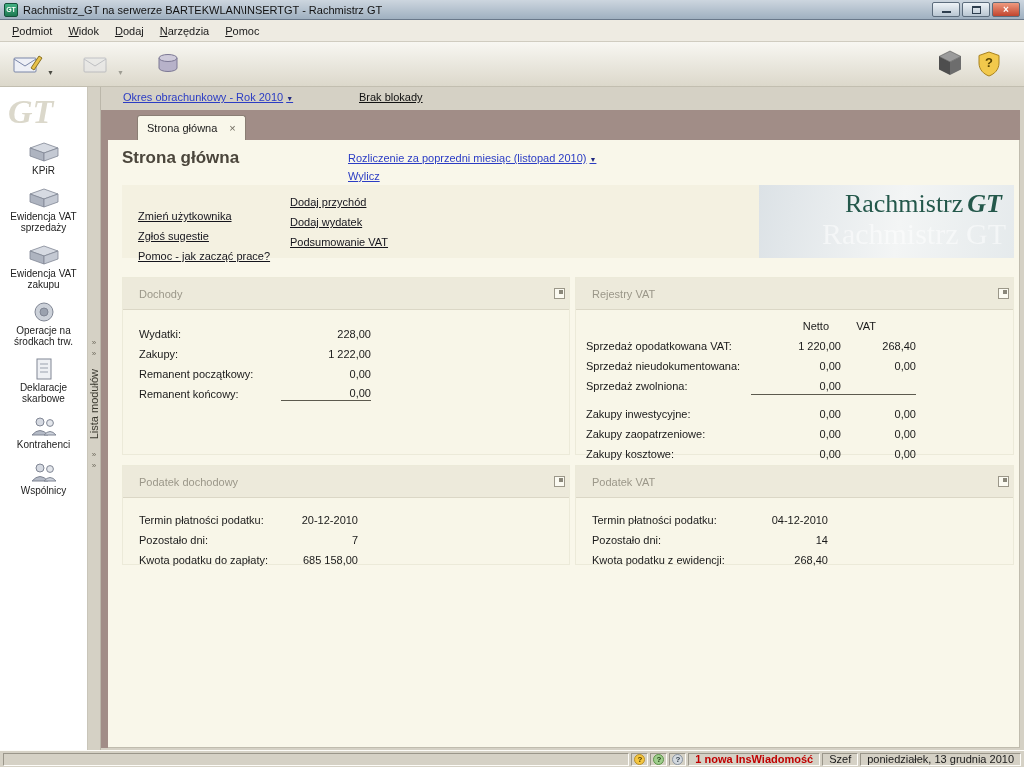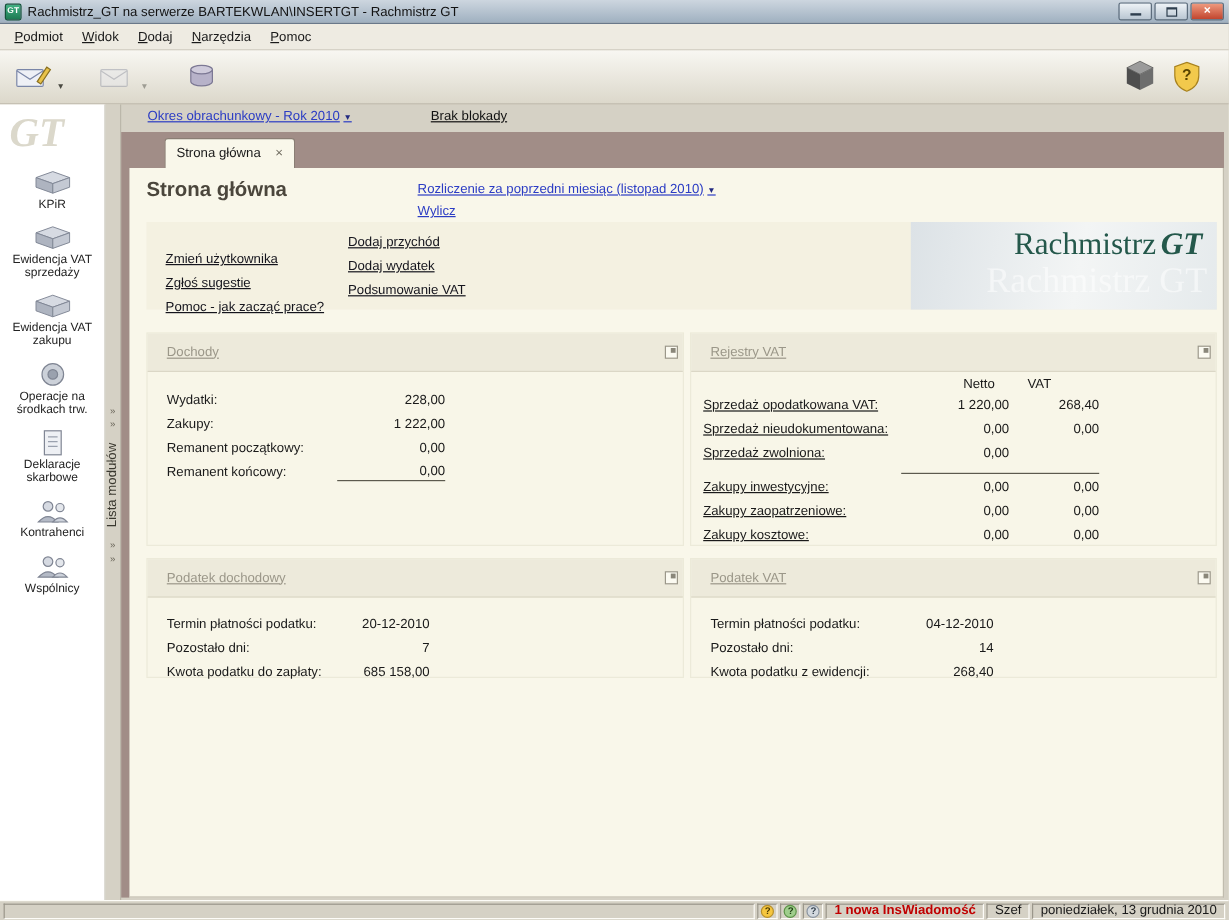--- a/index.html
+++ b/index.html
@@ -79,41 +79,41 @@
   .logo-box { position:absolute; right:0; top:0; width:255px; height:73px; overflow:hidden;
     background:linear-gradient(100deg,#dce2e6,#f3f5f5 55%,#e5eaec); }
   .logo-text { position:absolute; right:12px; top:4px; font-family:"Liberation Serif", serif;
     font-size:26px; color:#24584b; white-space:nowrap; }
   .logo-text .gt { font-style:italic; font-weight:bold; margin-left:4px; }
   .logo-wm { position:absolute; right:8px; top:32px; font-family:"Liberation Serif", serif;
     font-size:30px; color:rgba(255,255,255,.5); white-space:nowrap; }
   
   .panel { position:absolute; background:#f8f6e8; border:1px solid #ecead9; }
   .panel-header { height:32px; background:#edeadb; border-bottom:1px solid #dbd7c6;
-    color:#9b9789; display:flex; align-items:center; padding:0 4px 0 16px;text-decoration:underline; }
+    color:#9b9789; display:flex; align-items:center; padding:0 4px 0 16px; }
   .ph-title { flex:1; }
   .popup-icon { width:11px; height:11px; border:1px solid #9b9789; background:#fbfaf1; position:relative; cursor:pointer; }
   .popup-icon::after { content:""; position:absolute; right:1px; top:1px; width:4px; height:4px; background:#8a877a; }
   #p-dochody  { left:14px;  top:137px; width:448px; height:178px; }
   #p-rejestry { left:467px; top:137px; right:5px;  height:178px; }
   #p-pdoch    { left:14px;  top:325px; width:448px; height:100px; }
   #p-pvat     { left:467px; top:325px; right:5px;  height:100px; }
   .pbody { padding-top:14px; }
   .kv-row { display:flex; align-items:center; height:20px; padding-left:16px; }
   .w248 { width:248px; } .w235 { width:235px; } .w252 { width:252px; }
   .kv-row .k { flex:1; }
   .kv-row .v { text-align:right; }
   .kv-row .v.uline { min-width:90px; border-bottom:1px solid #5c5a4e; padding-bottom:1px; }
   .kv-row.total { margin-top:7px; }
   
   .pbody.vat { padding-top:4px; }
-  .vat-head, .vat-row { display:flex; align-items:flex-start; width:330px; margin-left:10px; }
+  .vat-head, .vat-row { display:flex; align-items:flex-end; width:330px; margin-left:10px; }
   .vat-head { height:18px; }
   .vat-row { height:20px; }
-  .vl { width:165px;text-decoration:underline; }
+  .vl { width:165px; }
   .vn { width:90px; text-align:right; }
   .vv { width:75px; text-align:right; }
   .vn.head { padding-right:12px; }
   .vv.head { padding-right:40px; }
   .vat-rule { width:165px; border-top:1px solid #5c5a4e; margin:2px 0 5px 175px; }
   
   .statusbar { position:absolute; left:0; bottom:0; width:1024px; height:17px;
     background:#d5d1c5; border-top:1px solid #fdfcf8; display:flex; align-items:center;
     padding:1px 3px; gap:2px; }
   .sb-cell { height:13px; border:1px solid; border-color:#9a968a #fdfcf8 #fdfcf8 #9a968a;

